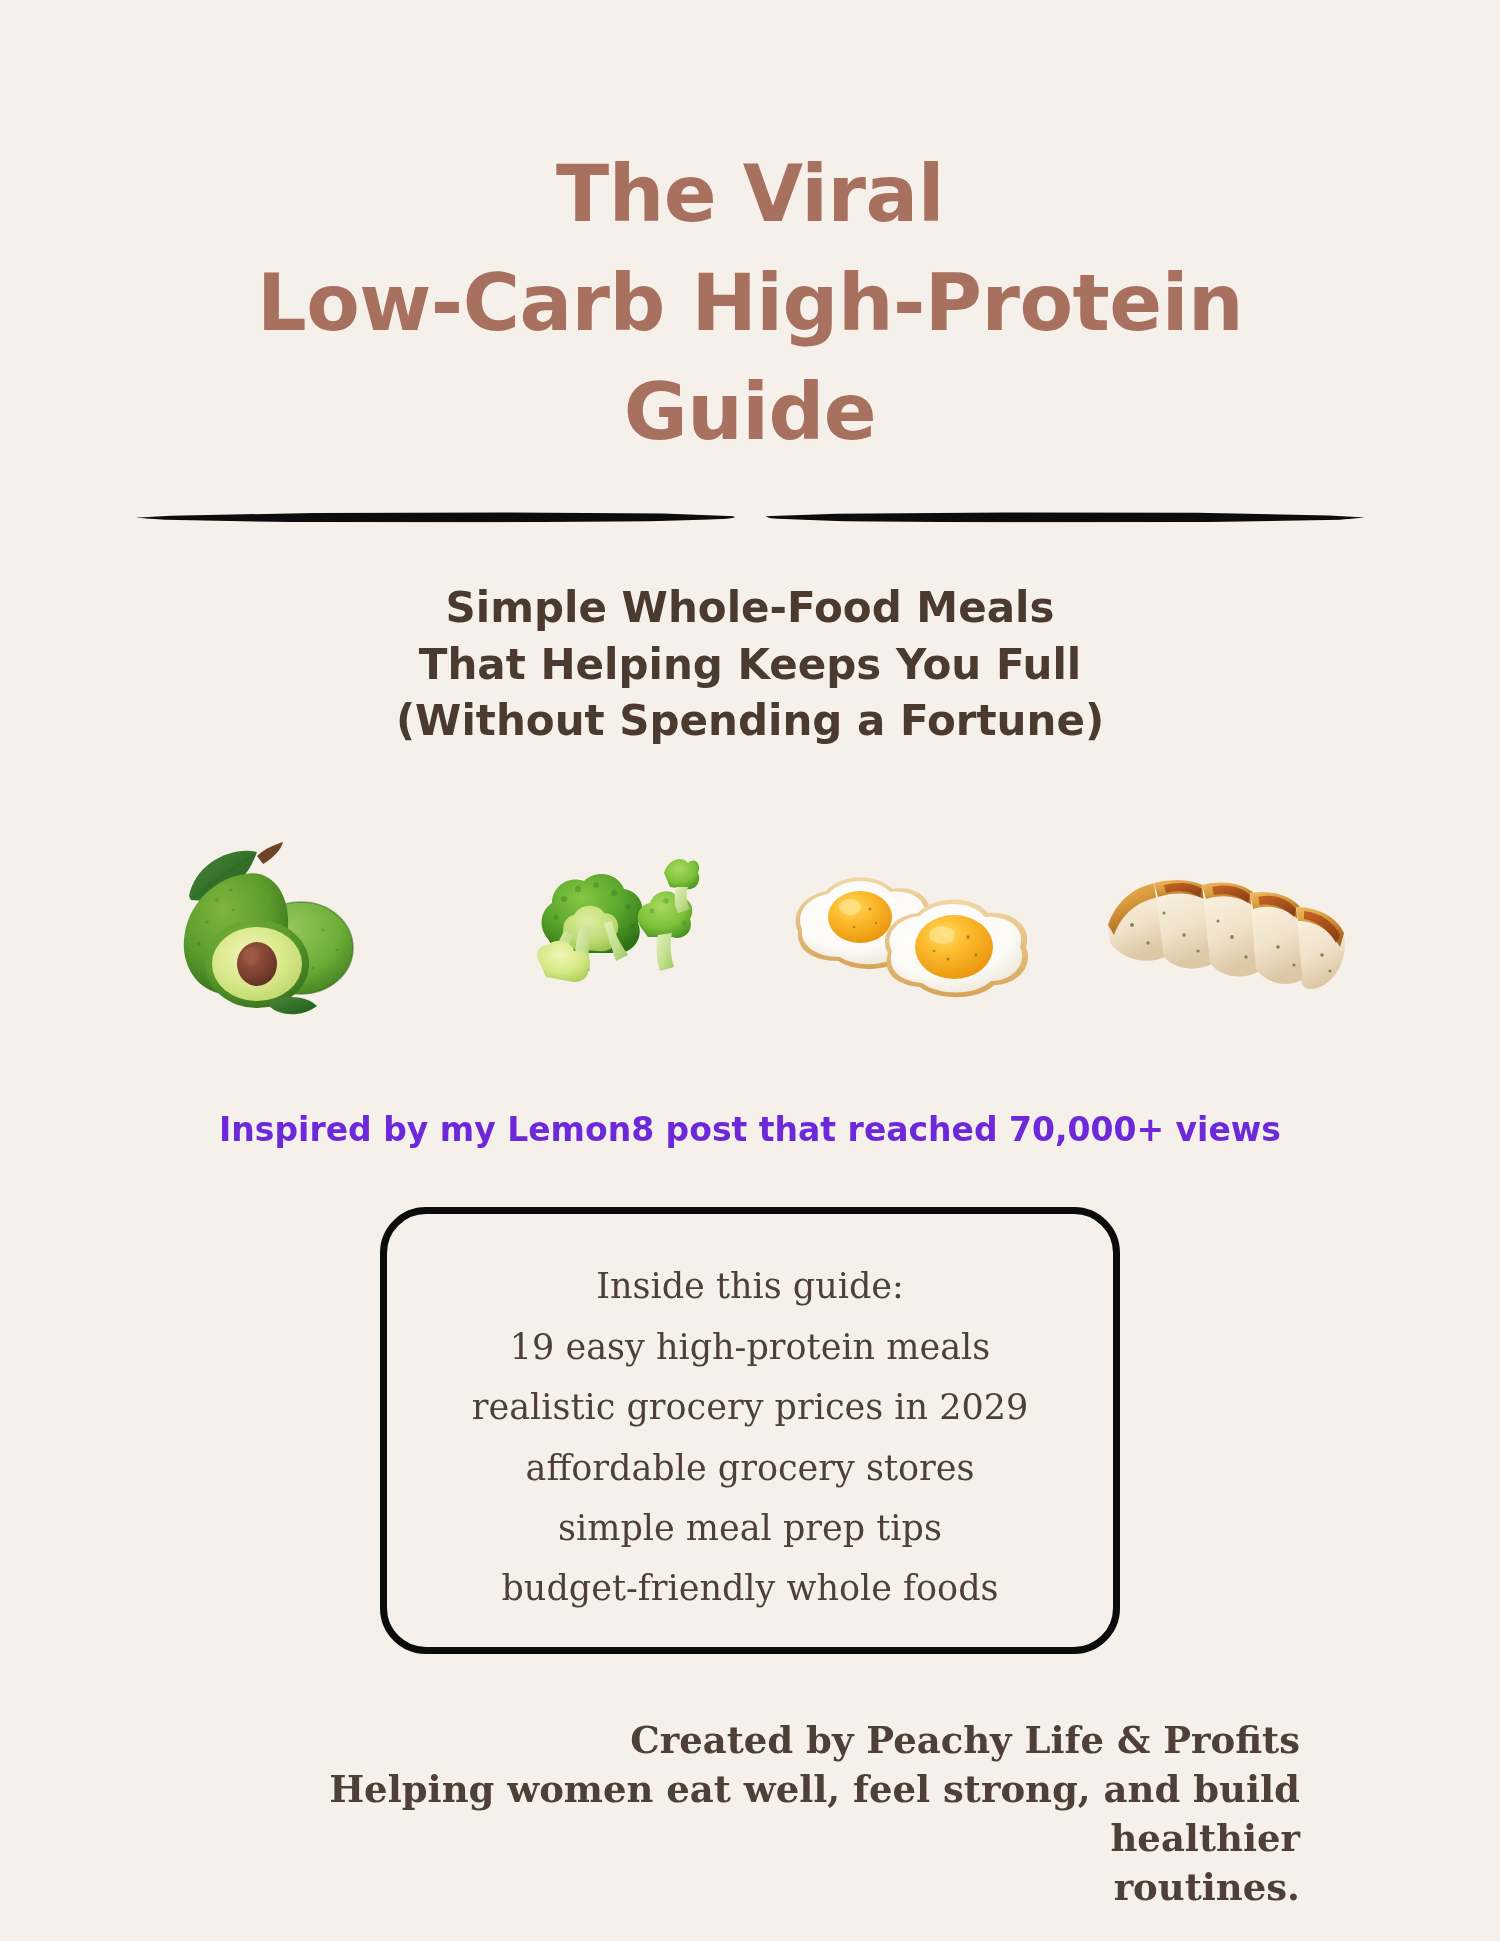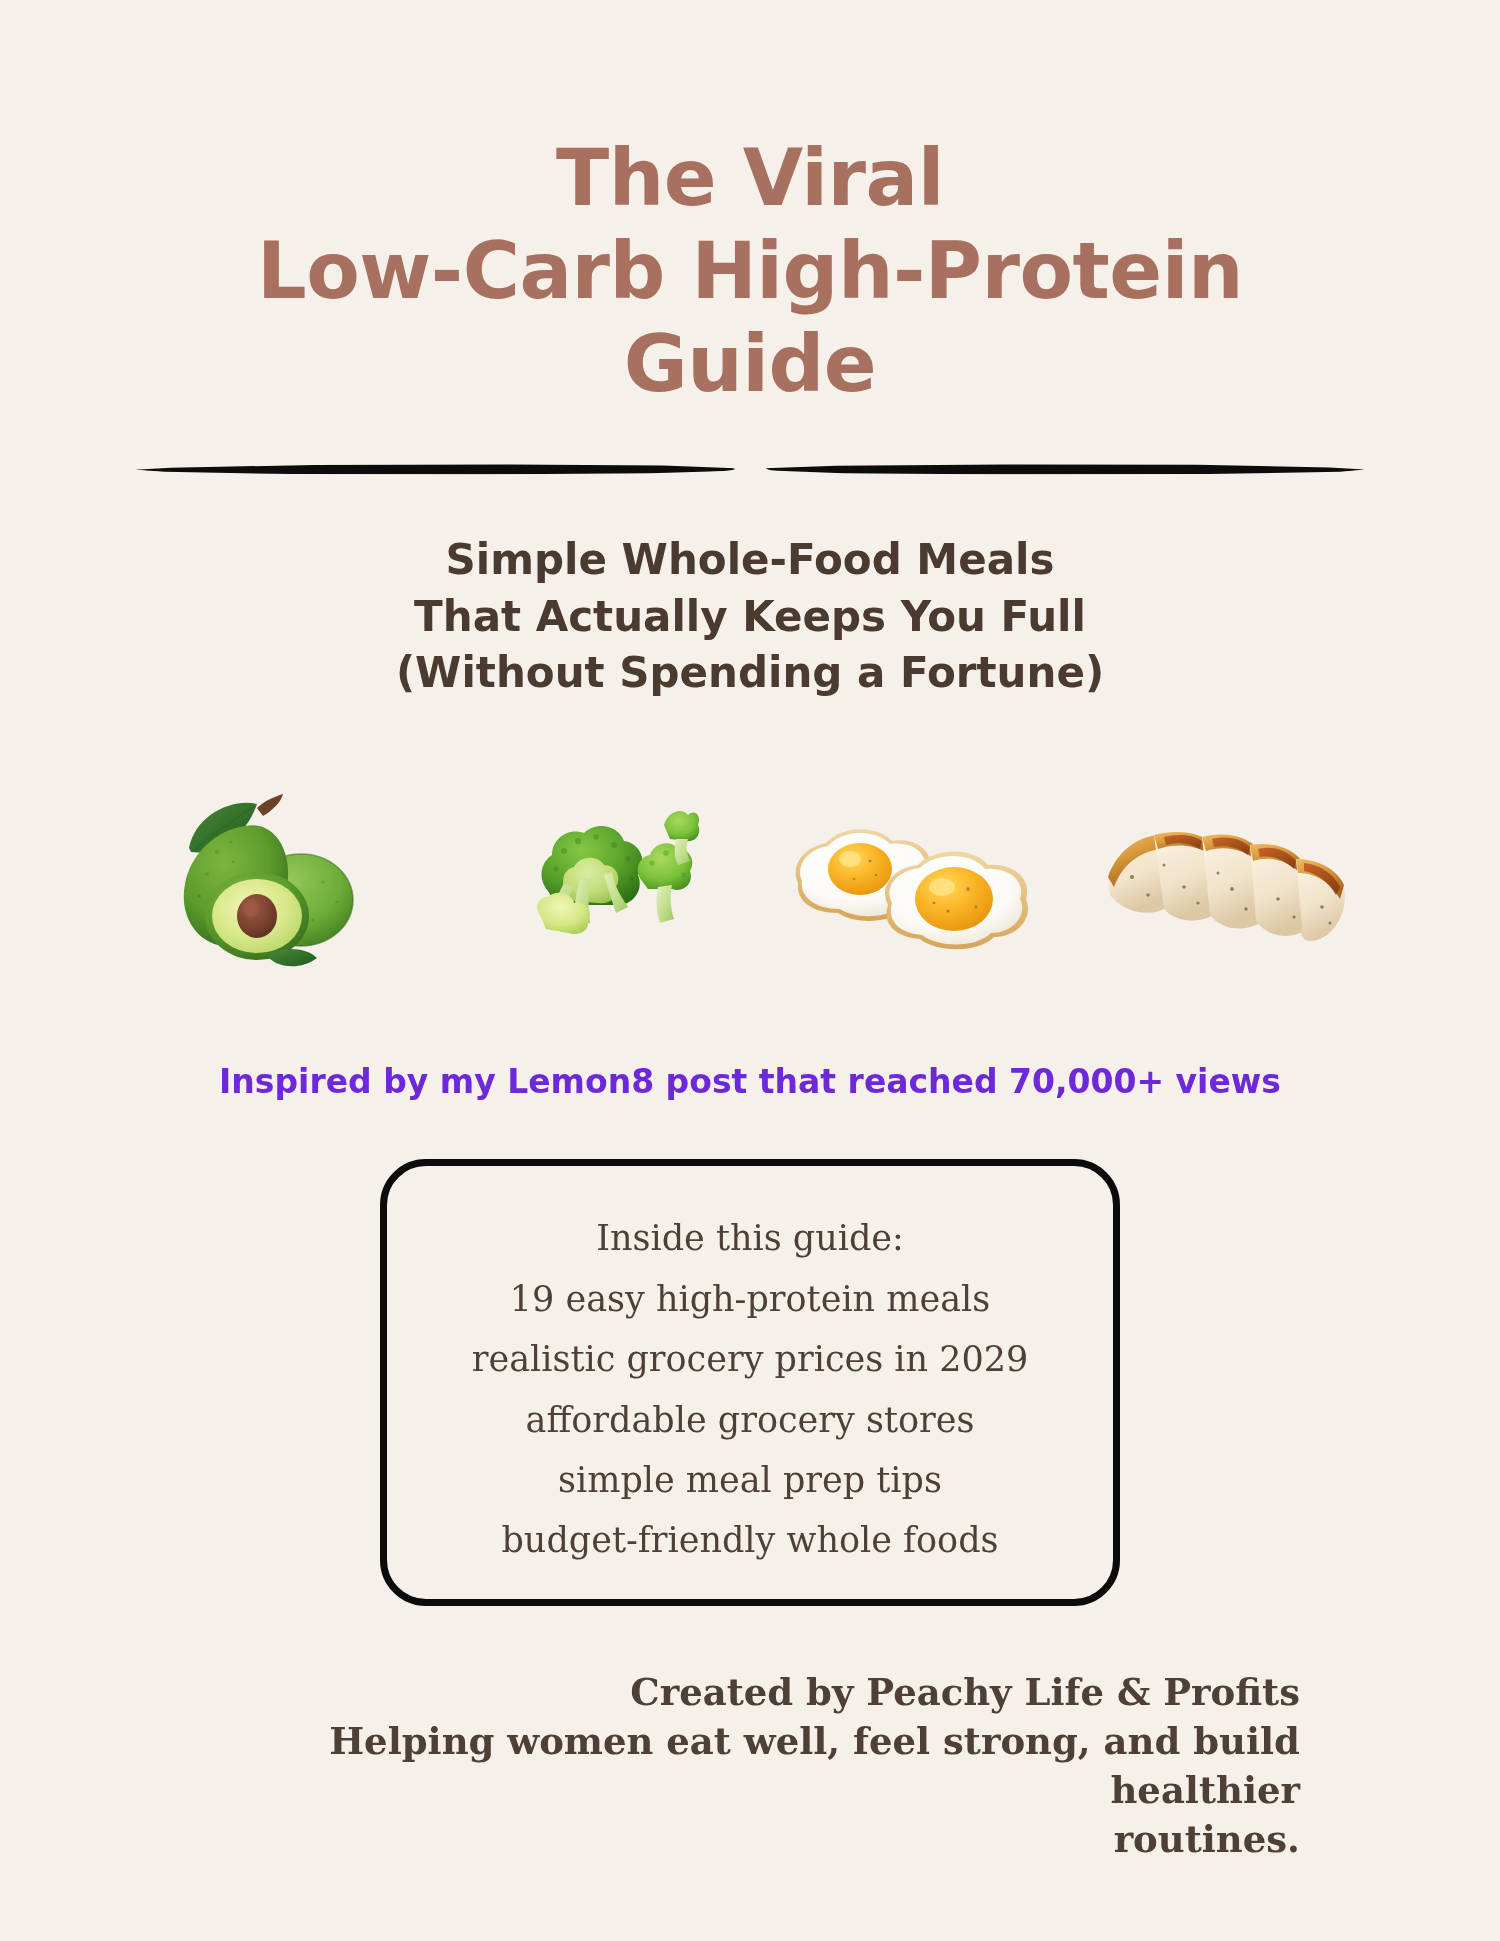--- a/index.html
+++ b/index.html
@@ -33,20 +33,21 @@
     text-align: center;
   }
   .title-line {
     font-family: "DejaVu Sans", sans-serif;
     font-weight: 700;
     font-size: 78px;
     line-height: 1.19;
     color: #a8705f;
     letter-spacing: -0.5px;
     white-space: nowrap;
+    margin-top: 16px;
   }
 
   
   .divider {
     margin-top: 48px;
     width: 1230px;
     height: 22px;
     display: flex;
     justify-content: center;
     align-items: center;
@@ -165,21 +166,21 @@
     <div class="title-line">Guide</div>
   </div>
 
   <div class="divider">
     <div class="stroke stroke-left"></div>
     <div class="stroke stroke-right"></div>
   </div>
 
   <div class="subtitle">
     <div class="subtitle-line">Simple Whole-Food Meals</div>
-    <div class="subtitle-line">That Actually Keeps You Full</div>
+    <div class="subtitle-line">That Helping Keeps You Full</div>
     <div class="subtitle-line">(Without Spending a Fortune)</div>
   </div>
 
   <div class="food-row">
 
     <div class="food-item">
       <svg width="200" height="185" viewBox="0 0 200 185">
         <defs>
           <radialGradient id="avSkin" cx="38%" cy="30%" r="80%">
             <stop offset="0%" stop-color="#7fb43f"></stop>

